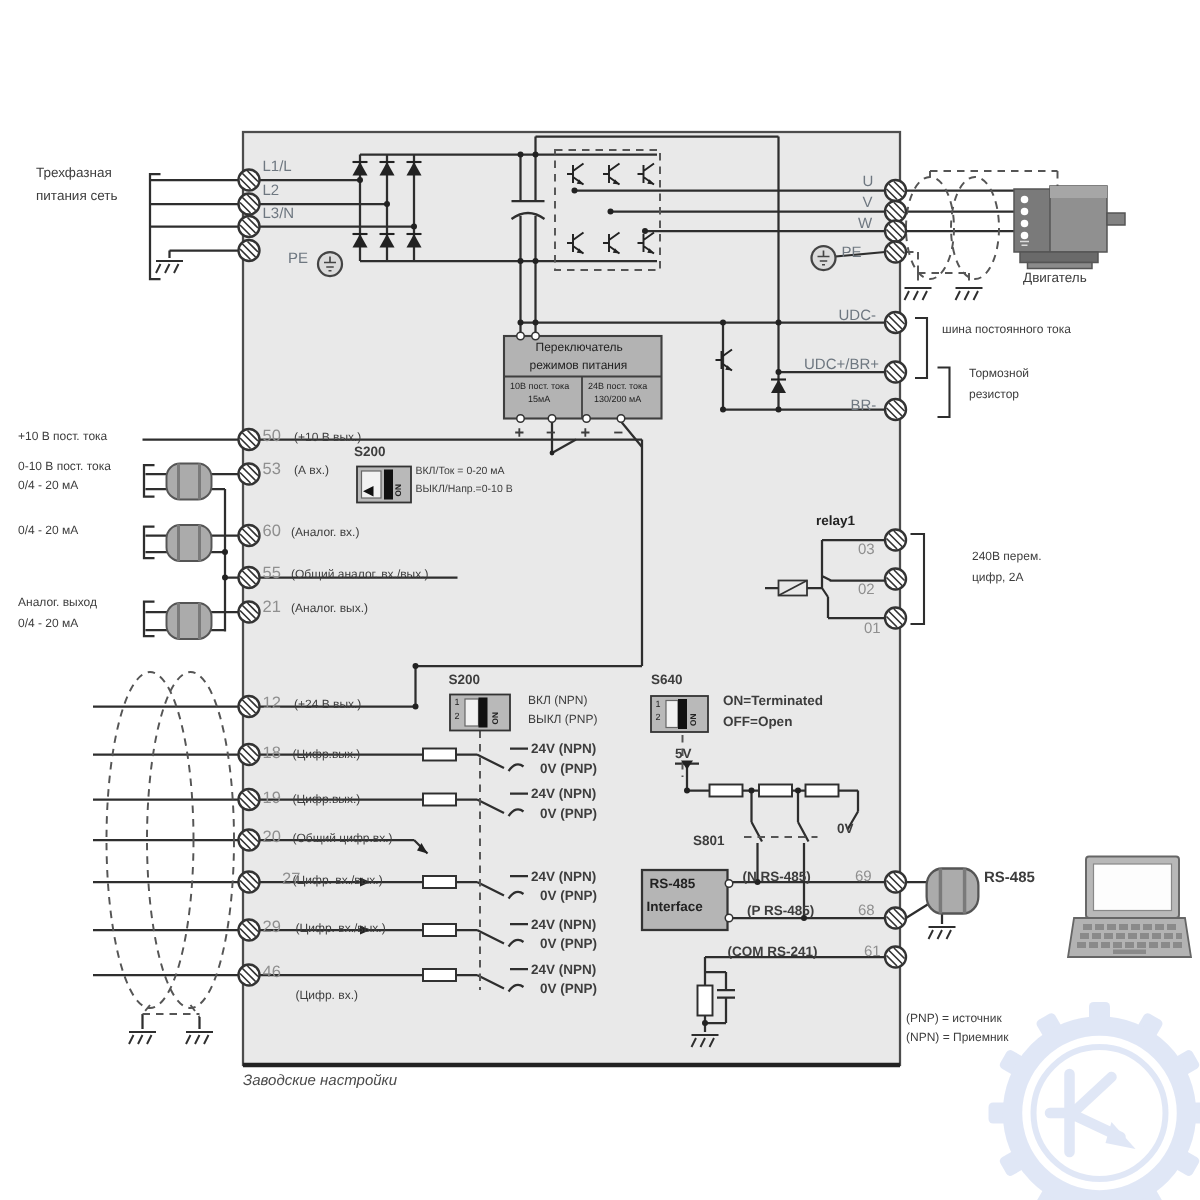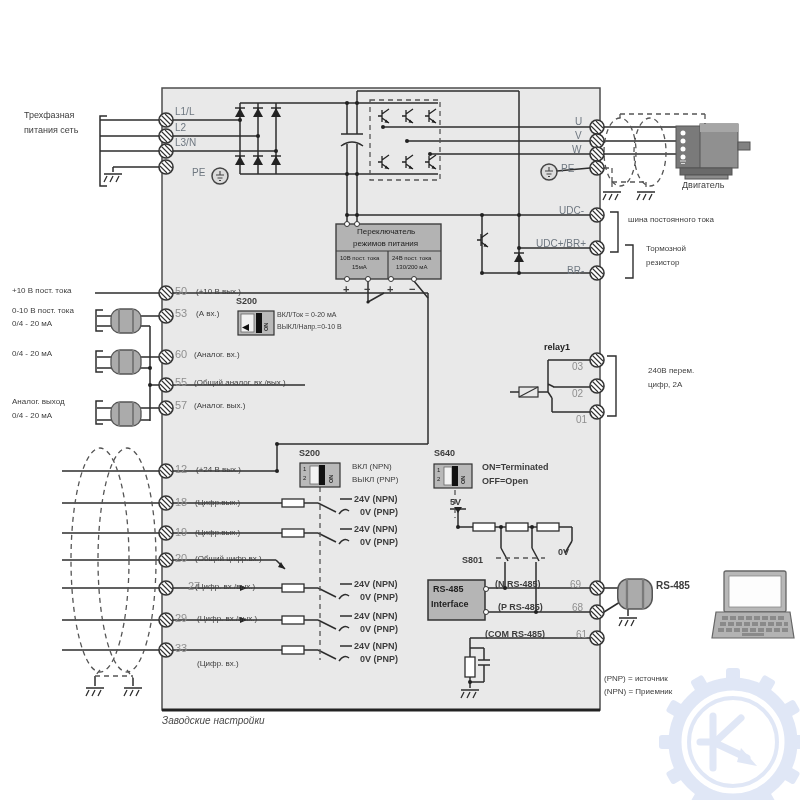--- a/index.html
+++ b/index.html
@@ -334,21 +334,21 @@
 <div class="t f8" style="left:12px;top:412px">0/4 - 20 мА</div>
 
 <div class="t f11 num" style="left:175px;top:286px">50</div>
 <div class="t f8" style="left:196px;top:288px">(+10 В вых.)</div>
 <div class="t f11 num" style="left:175px;top:308px">53</div>
 <div class="t f8" style="left:196px;top:310px">(А вх.)</div>
 <div class="t f11 num" style="left:175px;top:349px">60</div>
 <div class="t f8" style="left:194px;top:351px">(Аналог. вх.)</div>
 <div class="t f11 num" style="left:175px;top:377px">55</div>
 <div class="t f8" style="left:194px;top:379px">(Общий аналог. вх./вых.)</div>
-<div class="t f11 num" style="left:175px;top:400px">57</div>
+<div class="t f11 num" style="left:175px;top:400px">21</div>
 <div class="t f8" style="left:194px;top:402px">(Аналог. вых.)</div>
 
 <div class="t f9 b" style="left:236px;top:297px">S200</div>
 <div class="t f7" style="left:277px;top:311px">ВКЛ/Ток = 0-20 мА</div>
 <div class="t f7" style="left:277px;top:323px">ВЫКЛ/Напр.=0-10 В</div>
 <div class="t b rot" style="left:264px;top:331px;font-size:5.5px;color:#222">ON</div>
 
 <div class="t f11 num" style="left:175px;top:464px">12</div>
 <div class="t f8" style="left:196px;top:466px">(+24 В вых.)</div>
 
@@ -362,21 +362,21 @@
 <div class="t f11 num" style="left:175px;top:497px">18</div>
 <div class="t f8" style="left:195px;top:499px">(Цифр.вых.)</div>
 <div class="t f11 num" style="left:175px;top:527px">19</div>
 <div class="t f8" style="left:195px;top:529px">(Цифр.вых.)</div>
 <div class="t f11 num" style="left:175px;top:553px">20</div>
 <div class="t f8" style="left:195px;top:555px">(Общий цифр.вх.)</div>
 <div class="t f11 num" style="left:188px;top:581px">27</div>
 <div class="t f8" style="left:195px;top:583px">(Цифр. вх./вых.)</div>
 <div class="t f11 num" style="left:175px;top:613px">29</div>
 <div class="t f8" style="left:197px;top:615px">(Цифр. вх./вых.)</div>
-<div class="t f11 num" style="left:175px;top:643px">33</div>
+<div class="t f11 num" style="left:175px;top:643px">46</div>
 <div class="t f8" style="left:197px;top:660px">(Цифр. вх.)</div>
 
 <div class="t f9 b" style="left:354px;top:495px">24V (NPN)</div>
 <div class="t f9 b" style="left:360px;top:508px">0V (PNP)</div>
 <div class="t f9 b" style="left:354px;top:525px">24V (NPN)</div>
 <div class="t f9 b" style="left:360px;top:538px">0V (PNP)</div>
 <div class="t f9 b" style="left:354px;top:580px">24V (NPN)</div>
 <div class="t f9 b" style="left:360px;top:593px">0V (PNP)</div>
 <div class="t f9 b" style="left:354px;top:612px">24V (NPN)</div>
 <div class="t f9 b" style="left:360px;top:625px">0V (PNP)</div>
@@ -393,21 +393,21 @@
 <div class="t f9 b" style="left:450px;top:498px">5V</div>
 <div class="t f9 b" style="left:558px;top:548px">0V</div>
 <div class="t f9 b" style="left:462px;top:556px">S801</div>
 
 <div class="t f9 b" style="left:433px;top:585px;color:#222">RS-485</div>
 <div class="t f9 b" style="left:431px;top:600px;color:#222">Interface</div>
 <div class="t f9 b" style="left:495px;top:580px">(N RS-485)</div>
 <div class="t f10 num" style="left:570px;top:580px">69</div>
 <div class="t f9 b" style="left:498px;top:603px">(P RS-485)</div>
 <div class="t f10 num" style="left:572px;top:603px">68</div>
-<div class="t f9 b" style="left:485px;top:630px">(COM RS-485)</div>
+<div class="t f9 b" style="left:485px;top:630px">(COM RS-241)</div>
 <div class="t f10 num" style="left:576px;top:630px">61</div>
 <div class="t f10 b" style="left:656px;top:581px">RS-485</div>
 
 <div class="t f9 b" style="left:544px;top:343px;color:#222">relay1</div>
 <div class="t f10 num" style="left:572px;top:362px">03</div>
 <div class="t f10 num" style="left:572px;top:389px">02</div>
 <div class="t f10 num" style="left:576px;top:415px">01</div>
 <div class="t f8" style="left:648px;top:367px">240В перем.</div>
 <div class="t f8" style="left:648px;top:381px">цифр, 2А</div>
 

